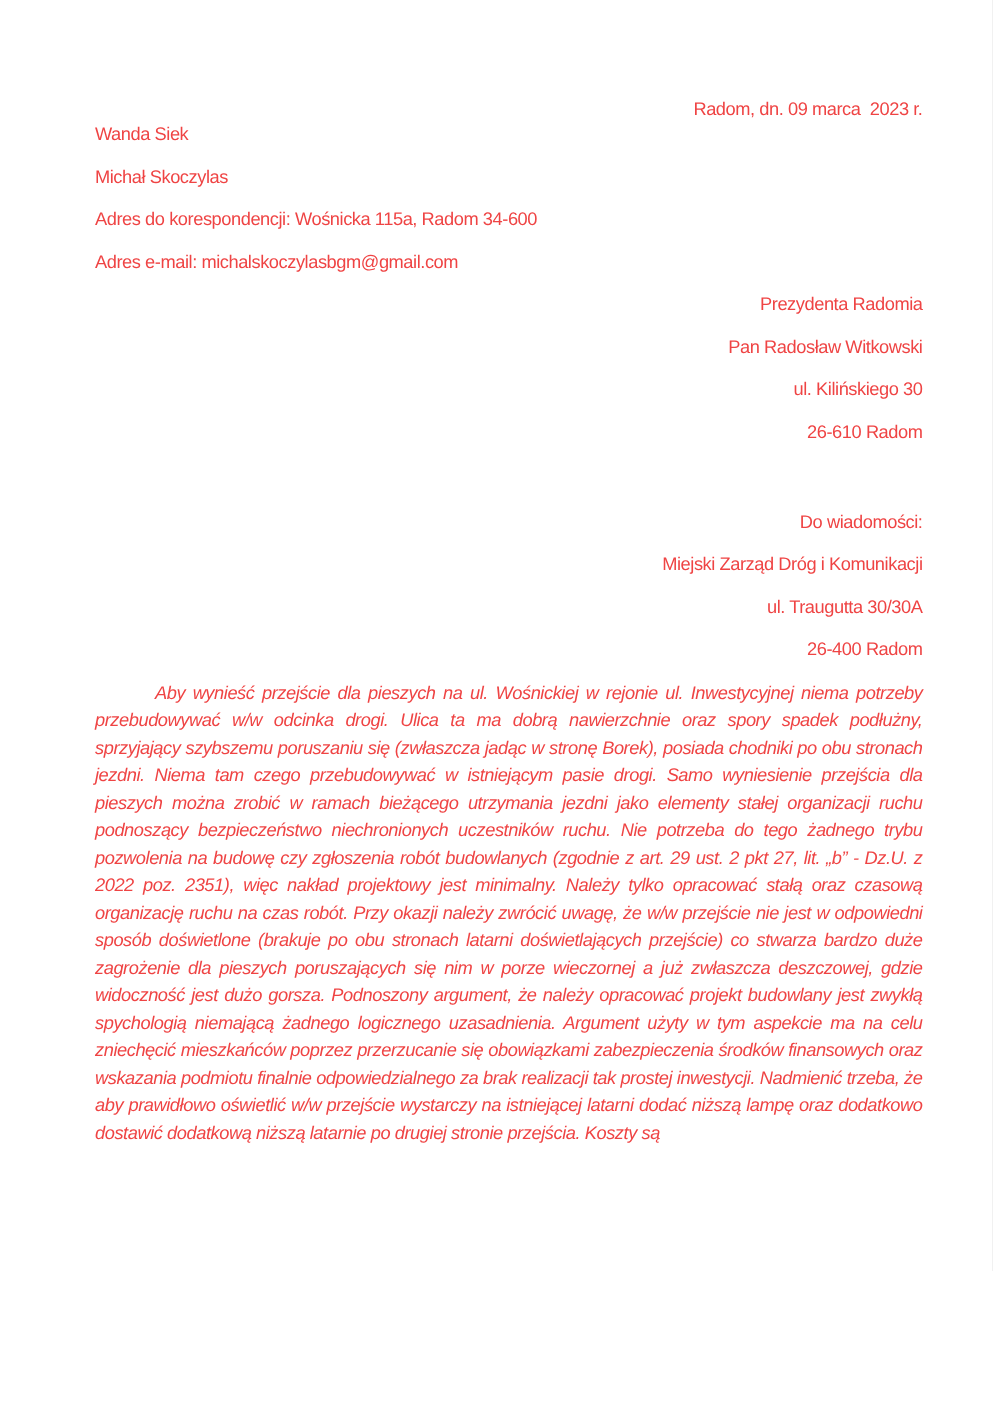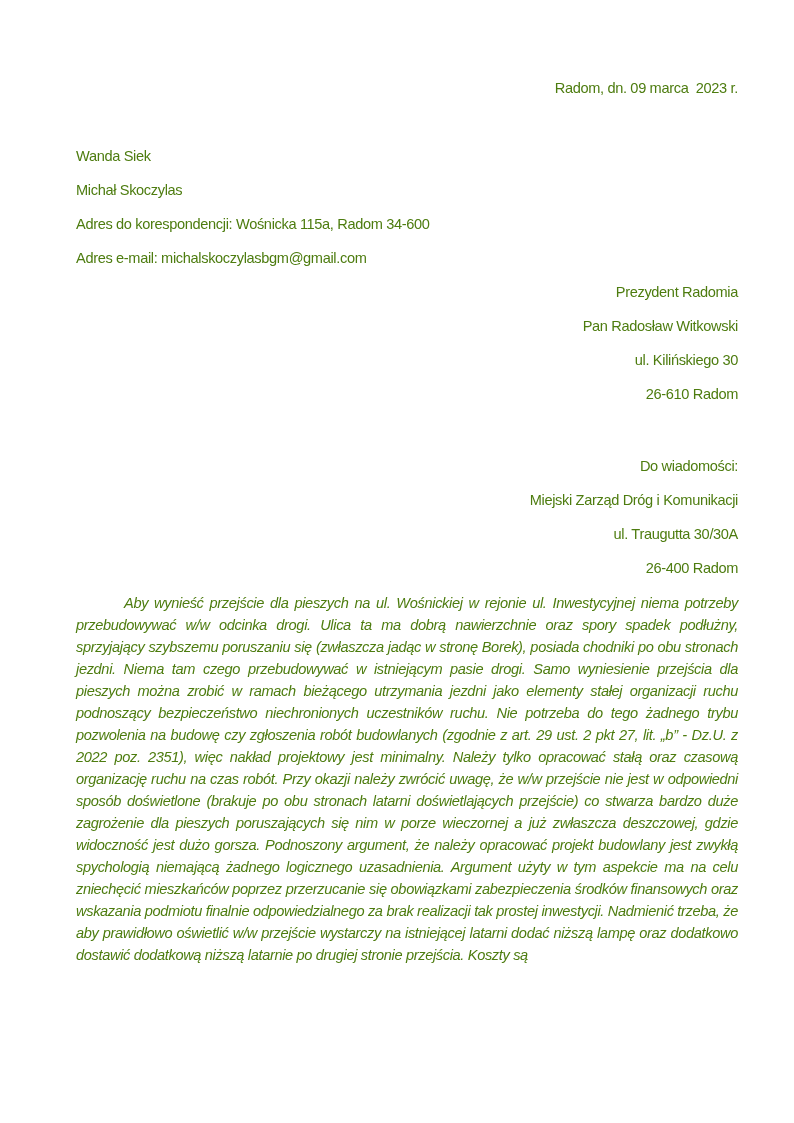--- a/index.html
+++ b/index.html
@@ -2,37 +2,37 @@
 <html lang="pl"><head>
 <meta charset="utf-8">
 <style>
   * { margin: 0; padding: 0; box-sizing: border-box; }
   html, body { background: #e8e8e8; }
   .page {
     width: 794px;
     height: 1123px;
     margin: 0 auto;
     background: #ffffff;
-    color: #4d7c0f;
+    color: #ef4444;
     font-family: "Liberation Sans", sans-serif;
     font-size: 14.6px;
     letter-spacing: -0.35px;
     padding: 78px 56px 40px 76px;
     overflow: hidden;
     position: relative;
   }
   .date {
     text-align: right;
     line-height: 20px;
   }
   .block p {
     line-height: 20px;
     margin: 0 0 14px 0;
   }
-  .sender { margin-top: 48px; }
+  .sender { }
   .right { text-align: right; }
   .recipient { margin-top: 6px; }
   .cc { margin-top: 52px; text-align: right; }
   .para {
     text-align: justify;
     line-height: 22px;
   }
   .intro { margin-top: 61px; }
   .main {
     margin-top: 13px;
@@ -48,21 +48,21 @@
   <p class="date">Radom, dn. 09 marca&nbsp; 2023 r.</p>
 
   <div class="block sender">
     <p>Wanda Siek</p>
     <p>Michał Skoczylas</p>
     <p>Adres do korespondencji: Wośnicka 115a, Radom 34-600</p>
     <p>Adres e-mail: michalskoczylasbgm@gmail.com</p>
   </div>
 
   <div class="block right recipient">
-    <p>Prezydent Radomia</p>
+    <p>Prezydenta Radomia</p>
     <p>Pan Radosław Witkowski</p>
     <p>ul. Kilińskiego 30</p>
     <p>26-610 Radom</p>
   </div>
 
   <div class="block right cc">
     <p>Do wiadomości:</p>
     <p>Miejski Zarząd Dróg i Komunikacji</p>
     <p>ul. Traugutta 30/30A</p>
     <p>26-400 Radom</p>

